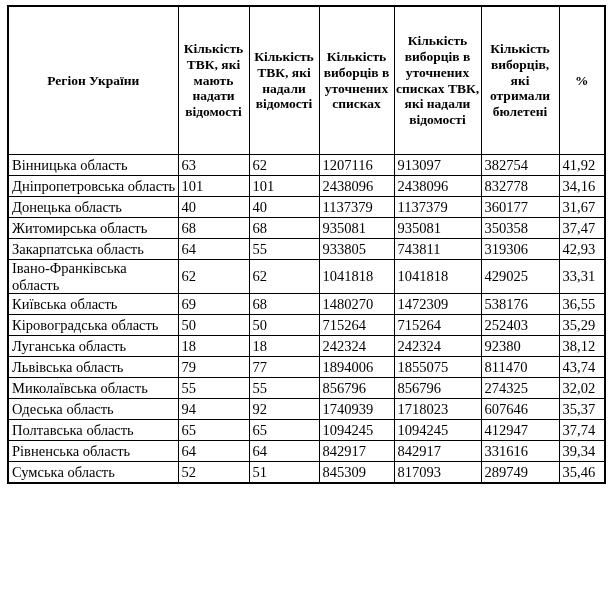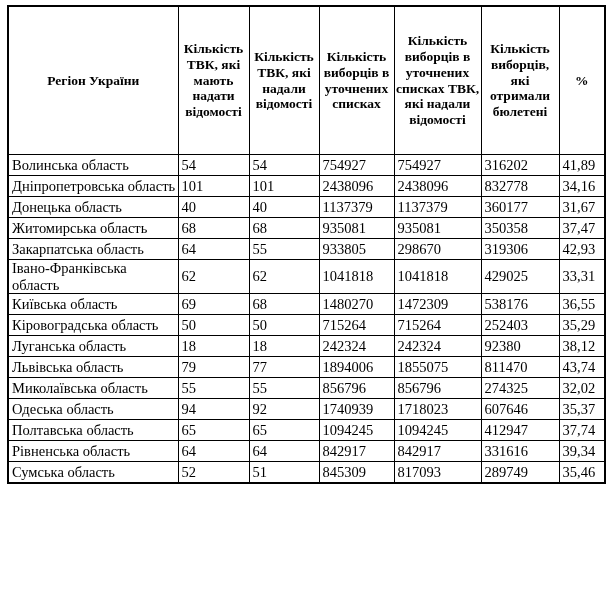--- a/index.html
+++ b/index.html
@@ -76,27 +76,27 @@
           <th>Кількість ТВК, які мають надати відомості</th>
           <th>Кількість ТВК, які надали відомості</th>
           <th>Кількість виборців в уточнених списках</th>
           <th>Кількість виборців в уточнених списках ТВК, які надали відомості</th>
           <th>Кількість виборців, які отримали бюлетені</th>
           <th>%</th>
         </tr>
     </thead>
     <tbody id="table-body">
         <tr>
-          <td>Волинська область</td>
-          <td>54</td>
-          <td>54</td>
-          <td>754927</td>
-          <td>754927</td>
-          <td>316202</td>
-          <td>41,89</td>
+          <td>Вінницька область</td>
+          <td>63</td>
+          <td>62</td>
+          <td>1207116</td>
+          <td>913097</td>
+          <td>382754</td>
+          <td>41,92</td>
         </tr>
         <tr>
           <td>Дніпропетровська область</td>
           <td>101</td>
           <td>101</td>
           <td>2438096</td>
           <td>2438096</td>
           <td>832778</td>
           <td>34,16</td>
         </tr>
@@ -116,21 +116,21 @@
           <td>935081</td>
           <td>935081</td>
           <td>350358</td>
           <td>37,47</td>
         </tr>
         <tr>
           <td>Закарпатська область</td>
           <td>64</td>
           <td>55</td>
           <td>933805</td>
-          <td>298670</td>
+          <td>743811</td>
           <td>319306</td>
           <td>42,93</td>
         </tr>
         <tr>
           <td>Івано-Франківська область</td>
           <td>62</td>
           <td>62</td>
           <td>1041818</td>
           <td>1041818</td>
           <td>429025</td>

